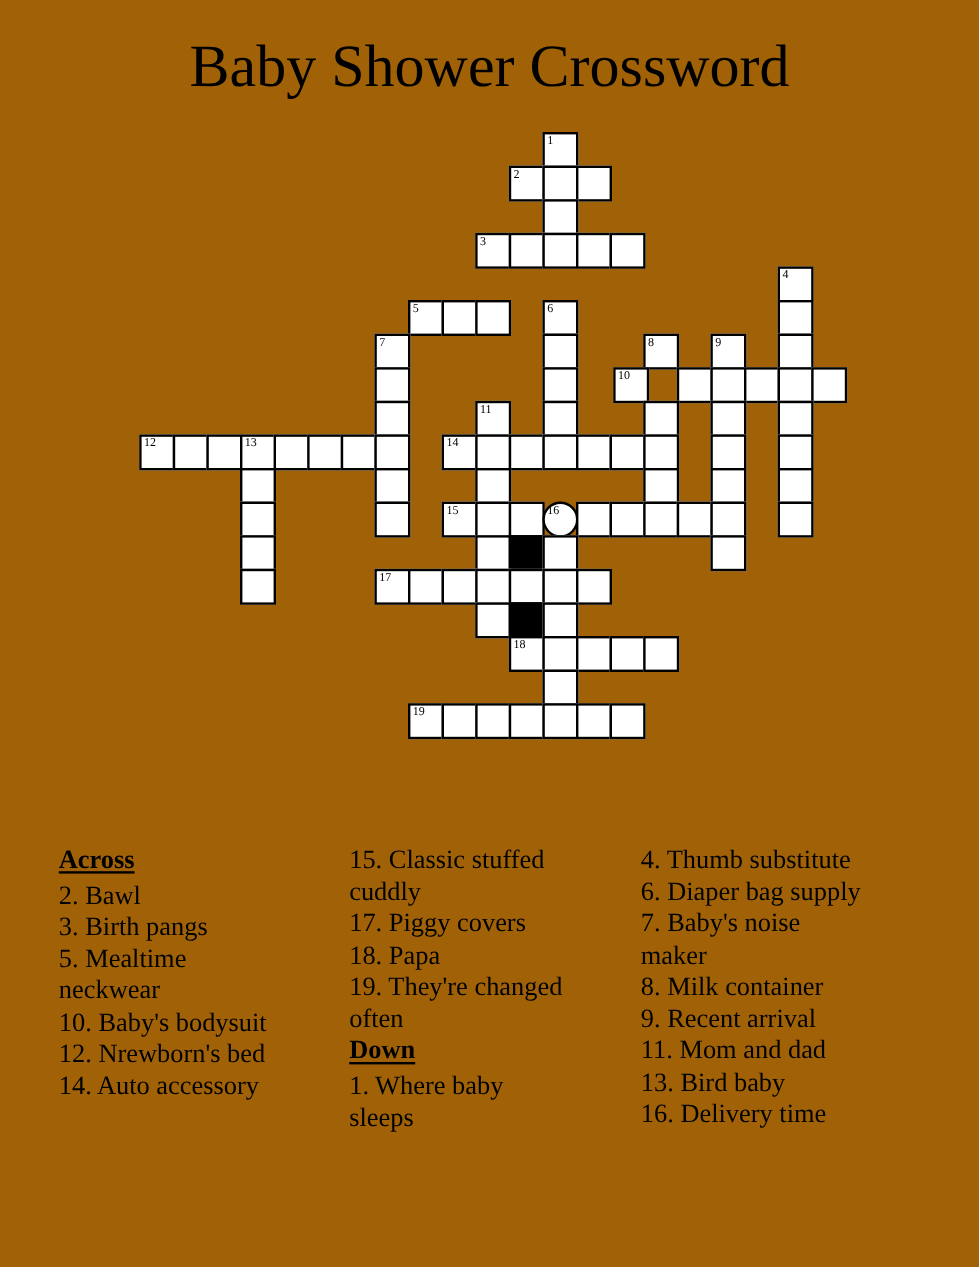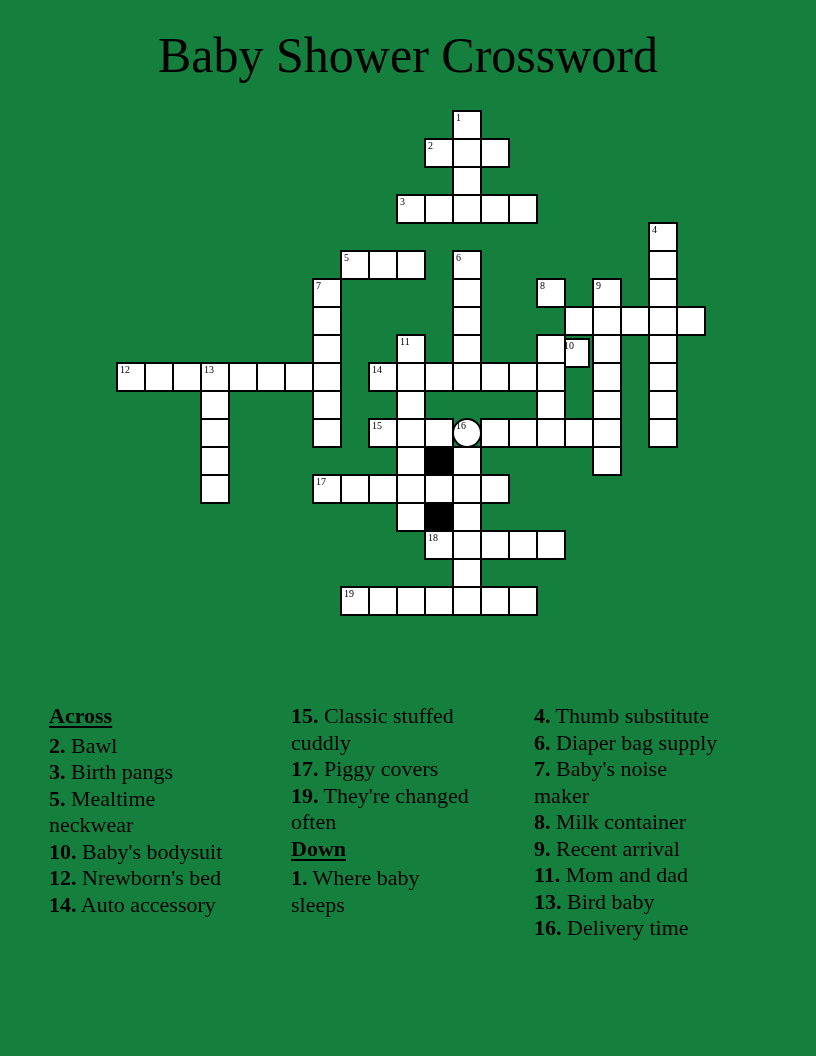--- a/index.html
+++ b/index.html
@@ -1,20 +1,20 @@
 <!DOCTYPE html>
 <html><head>
 <meta charset="utf-8">
 <style>
   html, body { margin: 0; padding: 0; background: #ffffff; }
   .page {
     position: relative;
     width: 816px;
     height: 1056px;
-    background: #15803d;
+    background: #a16207;
     color: #000000;
     font-family: "Liberation Serif", serif;
     overflow: hidden;
   }
   .title {
     position: absolute;
     top: 28px;
     left: 0;
     width: 816px;
     margin: 0;
@@ -61,21 +61,21 @@
   #col2 { left: 291px; }
   #col3 { left: 534px; }
   .clue-heading {
     font-weight: 700;
     text-decoration: underline;
     text-decoration-thickness: 2px;
     text-underline-offset: 3px;
     margin: 0 0 3px 0;
   }
   .clue { margin: 0; }
-  .clue .cnum { font-weight: 700; }
+  .clue .cnum { font-weight: 400; }
 </style>
 </head>
 <body>
 
 <div class="page">
   <h1 class="title">Baby Shower Crossword</h1>
 
   <div class="grid" id="grid" style="left: 116px; top: 110px;">
       <div class="cell" style="left: 336px; top: 0px;">
         <span class="num">1</span>
@@ -111,21 +111,21 @@
       <div class="cell" style="left: 336px; top: 168px;"></div>
       <div class="cell" style="left: 420px; top: 168px;">
         <span class="num">8</span>
       </div>
       <div class="cell" style="left: 476px; top: 168px;">
         <span class="num">9</span>
       </div>
       <div class="cell" style="left: 532px; top: 168px;"></div>
       <div class="cell" style="left: 196px; top: 196px;"></div>
       <div class="cell" style="left: 336px; top: 196px;"></div>
-      <div class="cell" style="left: 444px; top: 196px; margin-top: 32px;">
+      <div class="cell" style="left: 395px; top: 196px;">
         <span class="num">10</span>
       </div>
       <div class="cell" style="left: 448px; top: 196px;"></div>
       <div class="cell" style="left: 476px; top: 196px;"></div>
       <div class="cell" style="left: 504px; top: 196px;"></div>
       <div class="cell" style="left: 532px; top: 196px;"></div>
       <div class="cell" style="left: 560px; top: 196px;"></div>
       <div class="cell" style="left: 196px; top: 224px;"></div>
       <div class="cell" style="left: 280px; top: 224px;">
         <span class="num">11</span>
@@ -222,20 +222,21 @@
         <div class="clue"><b class="cnum">2.</b> Bawl</div>
         <div class="clue"><b class="cnum">3.</b> Birth pangs</div>
         <div class="clue"><b class="cnum">5.</b> Mealtime neckwear</div>
         <div class="clue"><b class="cnum">10.</b> Baby's bodysuit</div>
         <div class="clue"><b class="cnum">12.</b> Nrewborn's bed</div>
         <div class="clue"><b class="cnum">14.</b> Auto accessory</div>
       </div>
     <div class="clue-col" id="col2">
         <div class="clue"><b class="cnum">15.</b> Classic stuffed cuddly</div>
         <div class="clue"><b class="cnum">17.</b> Piggy covers</div>
+        <div class="clue"><b class="cnum">18.</b> Papa</div>
         <div class="clue"><b class="cnum">19.</b> They're changed often</div>
         <div class="clue-heading">Down</div>
         <div class="clue"><b class="cnum">1.</b> Where baby sleeps</div>
       </div>
     <div class="clue-col" id="col3">
         <div class="clue"><b class="cnum">4.</b> Thumb substitute</div>
         <div class="clue"><b class="cnum">6.</b> Diaper bag supply</div>
         <div class="clue"><b class="cnum">7.</b> Baby's noise maker</div>
         <div class="clue"><b class="cnum">8.</b> Milk container</div>
         <div class="clue"><b class="cnum">9.</b> Recent arrival</div>

